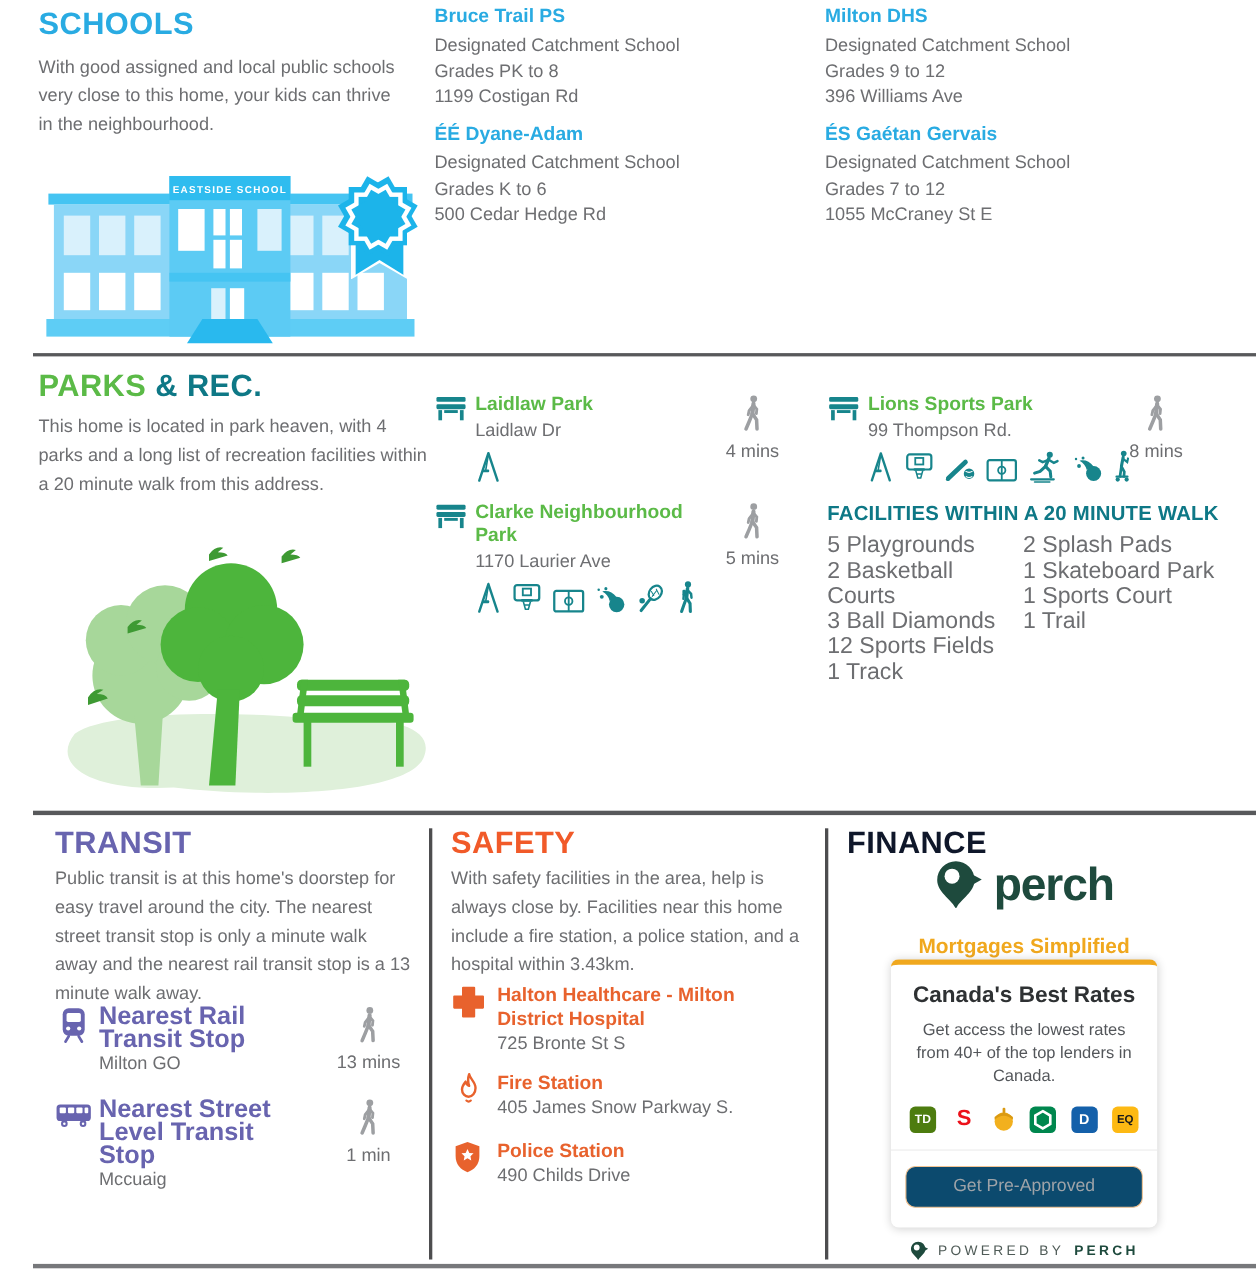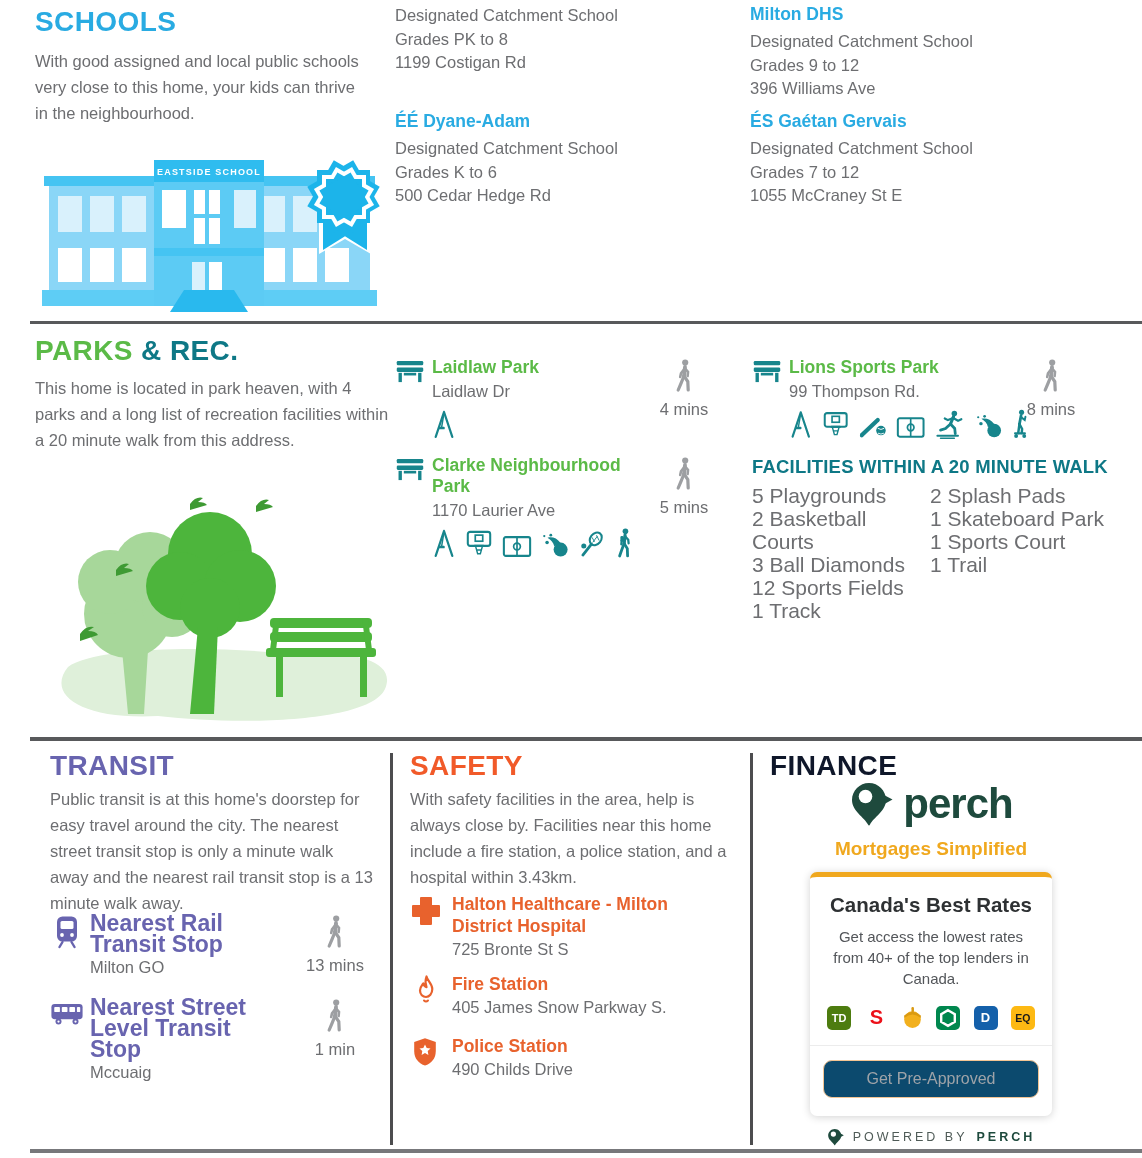--- a/index.html
+++ b/index.html
@@ -42,21 +42,21 @@
   .stop-label{color:#6864AF;font-size:23px;font-weight:bold;line-height:21px;}
   .stop-name{font-size:16.5px;color:#6D6E71;margin-top:3px;}
   
   .safety-title{color:#F15A29;}
   .saf-name{color:#E8622D;font-size:17.5px;font-weight:bold;line-height:22px;}
   .saf-addr{font-size:16.5px;color:#6D6E71;margin-top:3px;}
   
   .finance-title{color:#0f172a;}
   .perch-row{display:flex;align-items:center;justify-content:center;gap:10px;}
   .perch-word{font-size:42px;font-weight:bold;color:#1E4A3D;letter-spacing:-1px;}
-  .tagline{text-align:center;color:#F0A81E;font-size:19px;font-weight:bold;}
+  .tagline{text-align:center;color:#F0A81E;font-size:19px;font-weight:bold;margin-top:12px;}
   .rate-card{position:absolute;width:242px;background:#fff;border-radius:7px;
              border-top:5px solid #F0A81E;box-shadow:0 1px 9px rgba(0,0,0,.18);}
   .card-main{padding:16px 15px 15px;border-bottom:1px solid #ECECEC;}
   .card-h{font-size:20.5px;font-weight:bold;color:#2E3133;text-align:center;}
   .card-p{font-size:15px;line-height:21px;color:#53565A;text-align:center;margin-top:9px;}
   .lenders{display:flex;justify-content:space-between;align-items:center;margin-top:16px;padding:0 2px;}
   .chip{width:24px;height:24px;border-radius:5px;display:flex;align-items:center;justify-content:center;
         font-weight:bold;}
   .chip-td{background:#4d7c0f;color:#fff;font-size:11px;}
   .chip-s{color:#EC111A;font-size:20px;font-weight:bold;}
@@ -270,20 +270,21 @@
 
     <div>
       <div class="ribbon" style="left:319px;top:186px;width:52px;height:68px;background:#ffffff;"></div>
       <div class="ribbon" style="left:323px;top:188px;width:44px;height:62px;background:#1CB4EA;"></div>
       <div class="burst" style="left:317px;top:170px;width:53px;height:53px;background:#1CB4EA;"></div>
       <div class="burst" style="left:321.5px;top:174.5px;width:44px;height:44px;background:#ffffff;"></div>
       <div class="burst" style="left:325.5px;top:178.5px;width:36px;height:36px;background:#1CB4EA;"></div>
     </div>
 
     <div class="abs school-card" style="left:395px;top:4px;">
+      <div class="school-name">Bruce Trail PS</div>
       <div class="school-line">Designated Catchment School</div>
       <div class="school-line">Grades PK to 8</div>
       <div class="school-line">1199 Costigan Rd</div>
     </div>
     <div class="abs school-card" style="left:395px;top:111px;">
       <div class="school-name">ÉÉ Dyane-Adam</div>
       <div class="school-line">Designated Catchment School</div>
       <div class="school-line">Grades K to 6</div>
       <div class="school-line">500 Cedar Hedge Rd</div>
     </div>

